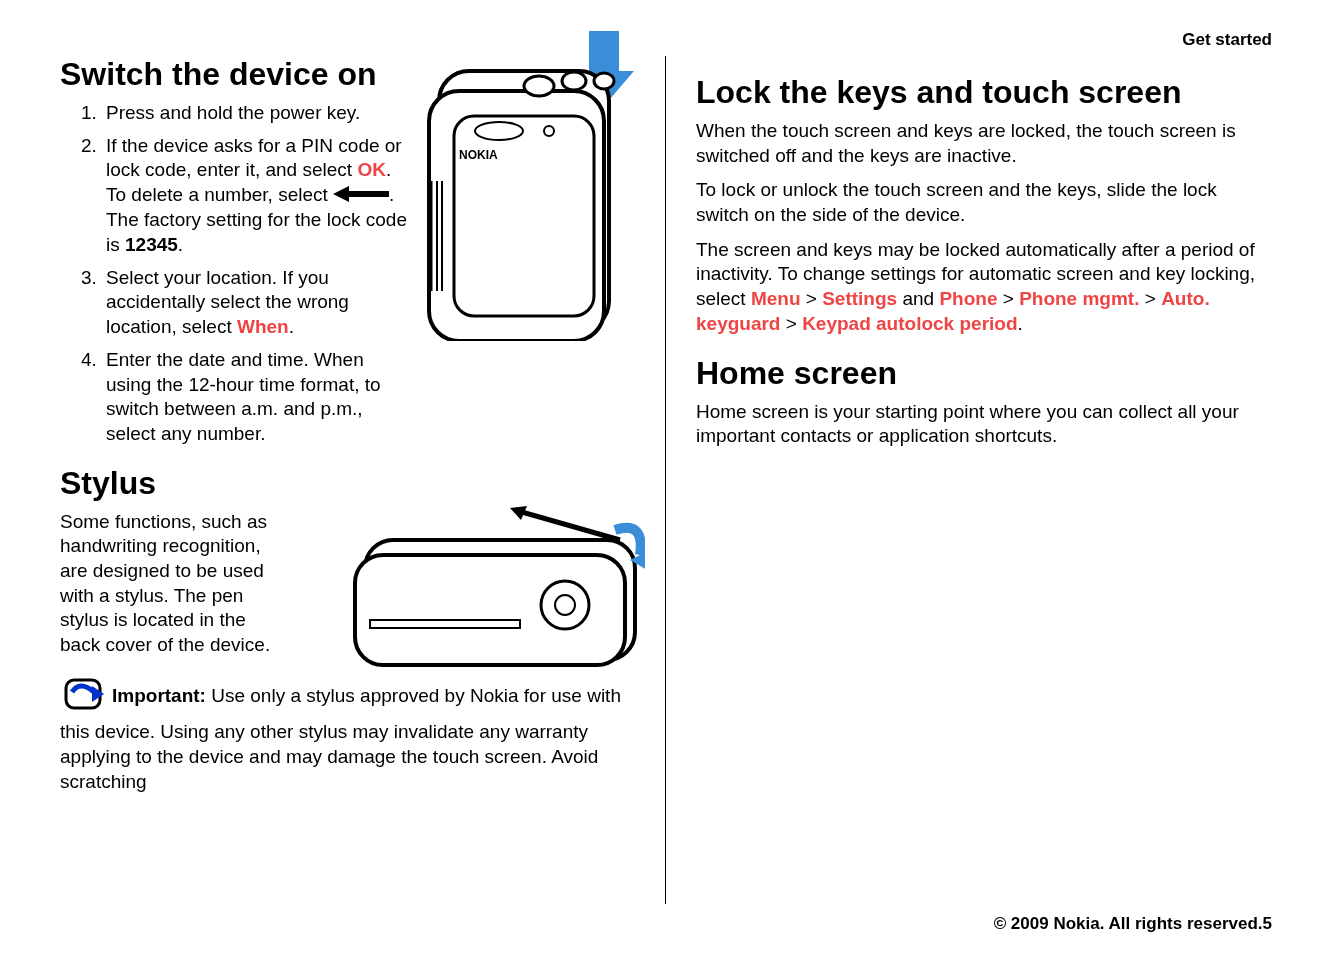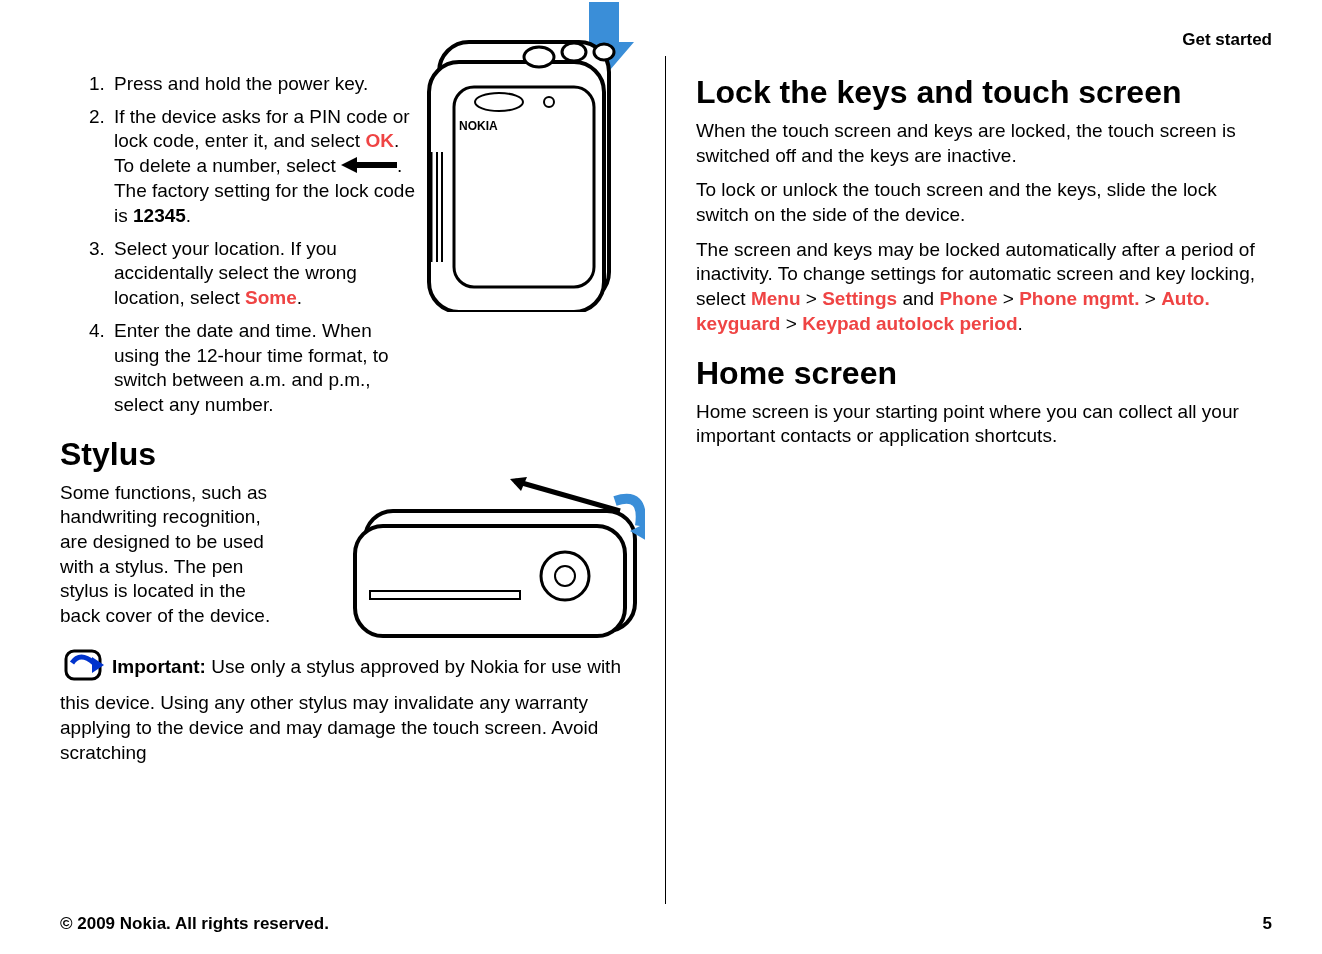--- a/index.html
+++ b/index.html
@@ -48,21 +48,21 @@
     margin: 0 0 8px 0;
     font-weight: 900;
   }
   h1.first {
     margin-top: 0;
   }
   h1.section {
     margin-top: 18px;
   }
   ol {
-    margin: 16px;
+    margin: 8px;
     padding-left: 34px;
     font-size: 19px;
     line-height: 1.3;
   }
   ol li {
     margin-bottom: 8px;
     padding-left: 4px;
   }
   p {
     font-size: 19px;
@@ -110,49 +110,50 @@
     display: block;
     margin-top: 16px;
   }
   .important-icon {
     display: inline-block;
     vertical-align: middle;
     margin-right: 4px;
   }
   .footer {
     display: flex;
-    justify-content: space-between;
+    justify-content: flex-end;
     font-weight: bold;
     font-size: 17px;
     margin-top: 10px;
   }
 </style>
 </head>
 <body>
 
 <div class="page">
   <div class="header">Get started</div>
 
   <div class="columns">
 
     <div class="col col-left">
+      <h1 class="first">Switch the device on</h1>
 
       <div class="switch-block">
         <ol class="switch-text">
           <li>Press and hold the power key.</li>
           <li>
             <span>If the device asks for a PIN code or lock code, enter it, and select </span><span class="blue">OK</span><span>. To delete a number, select </span>
             <span class="arrow-left">
               <svg width="56" height="16" viewBox="0 0 56 16">
                 <polygon points="0,8 16,0 16,5 56,5 56,11 16,11 16,16" fill="#000"></polygon>
               </svg>
             </span><span>. The factory setting for the lock code is </span><span class="bold">12345</span><span>.</span>
           </li>
           <li>
-            <span>Select your location. If you accidentally select the wrong location, select </span><span class="blue">Some</span><span>.</span>
+            <span>Select your location. If you accidentally select the wrong location, select </span><span class="blue">When</span><span>.</span>
           </li>
           <li>Enter the date and time. When using the 12-hour time format, to switch between a.m. and p.m., select any number.</li>
         </ol>
 
         <svg class="phone-img" viewBox="0 0 220 310">
 
           <polygon points="170,0 200,0 200,40 215,40 185,75 155,40 170,40" fill="#3a8ed8"></polygon>
 
           <rect x="20" y="40" rx="30" ry="30" width="170" height="260" fill="#fff" stroke="#000" stroke-width="4"></rect>
           <rect x="10" y="60" rx="30" ry="30" width="175" height="250" fill="#fff" stroke="#000" stroke-width="4"></rect>

